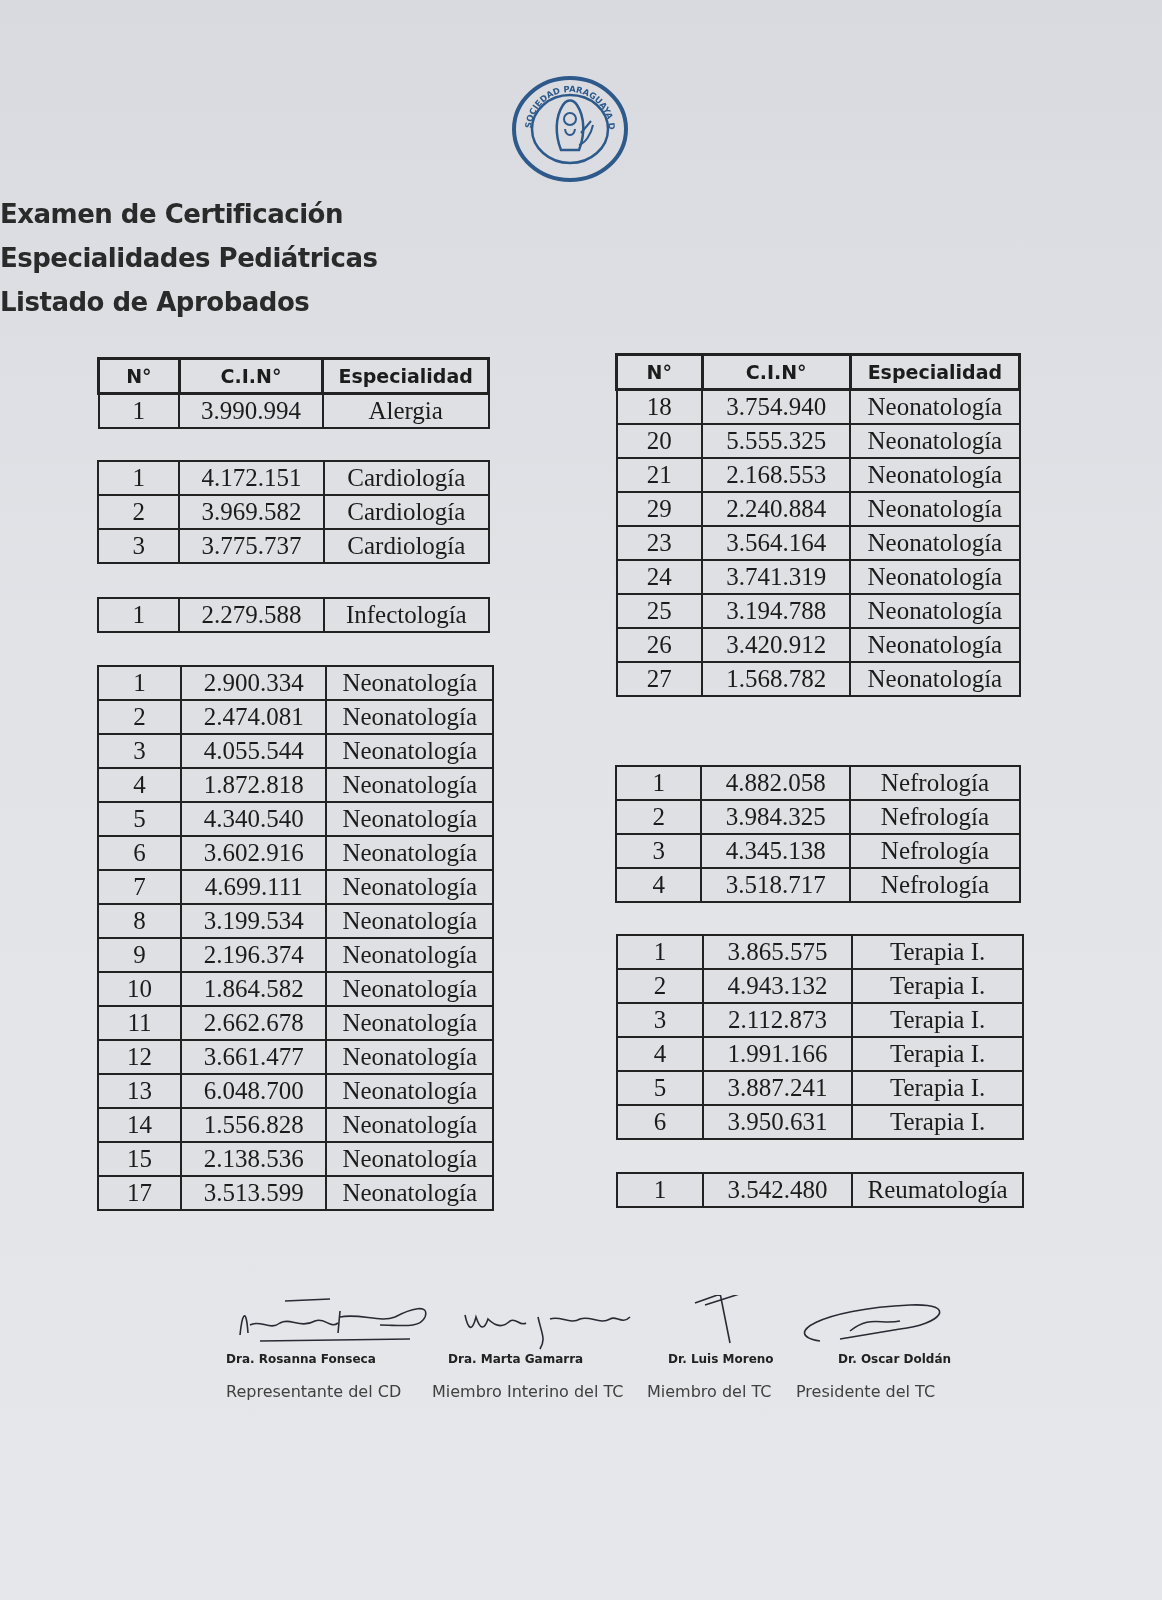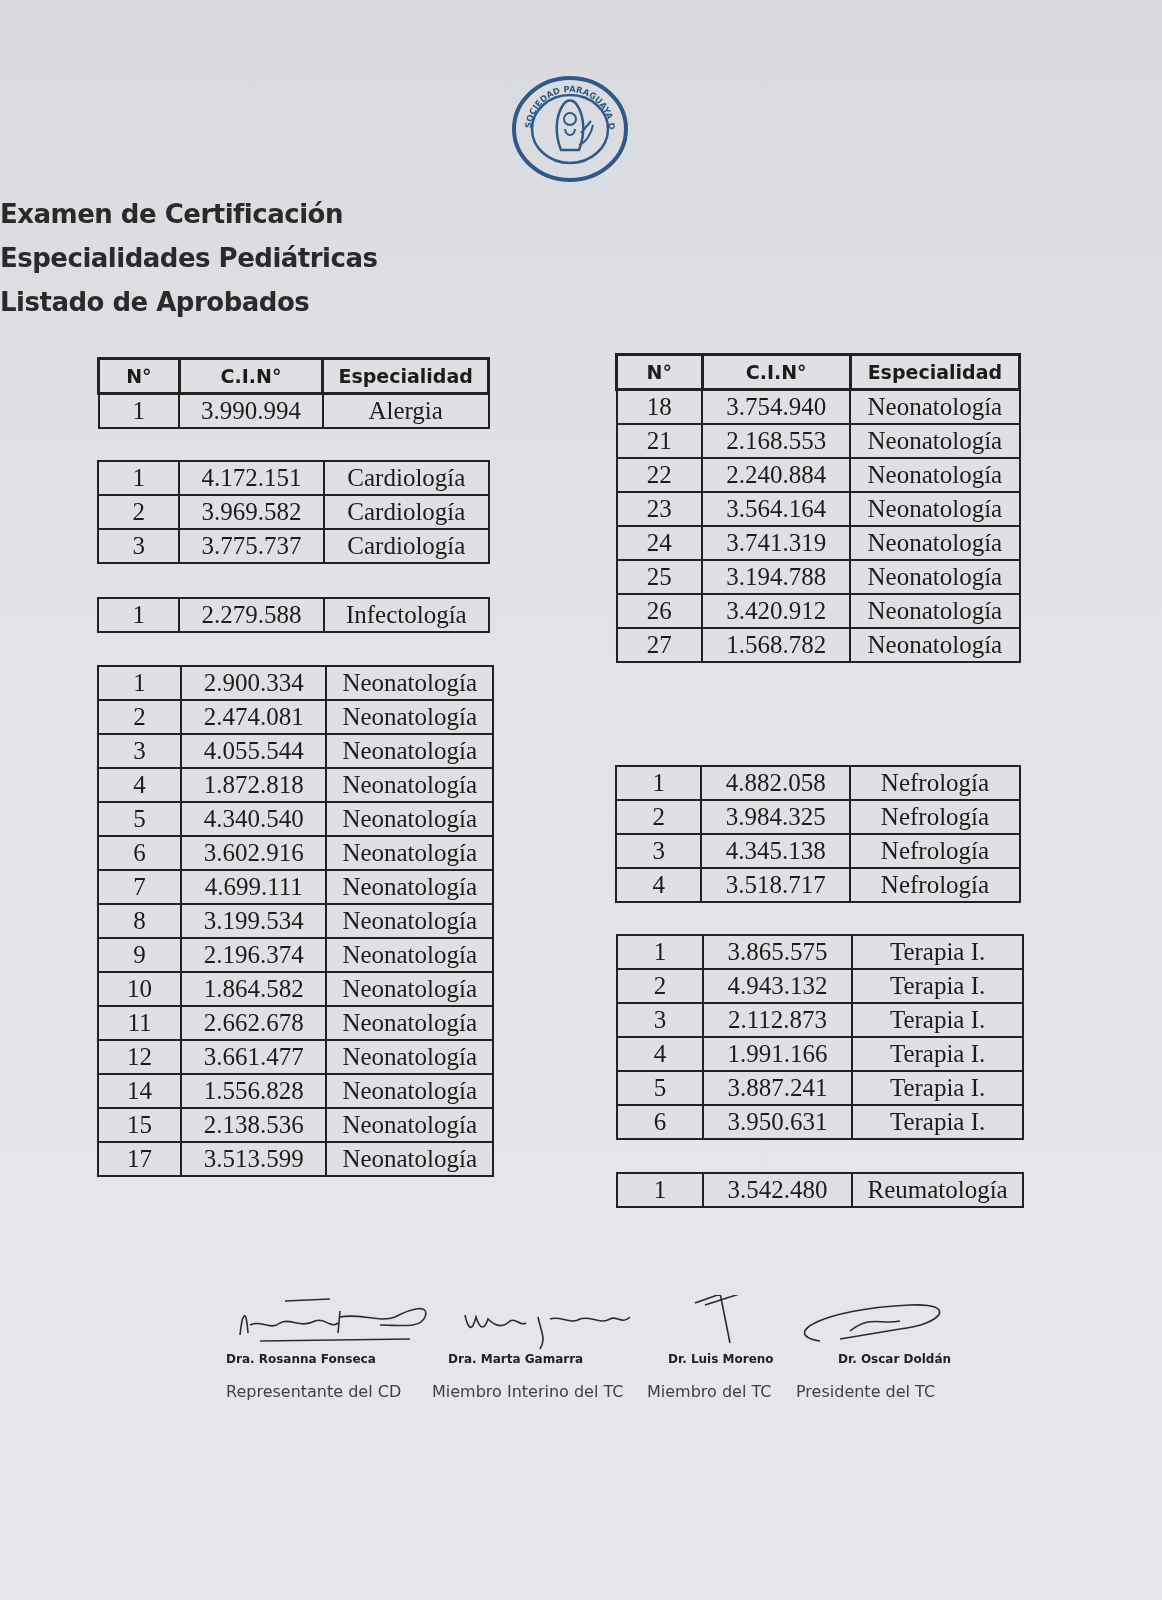--- a/index.html
+++ b/index.html
@@ -150,20 +150,25 @@
         <td class="c1">11</td>
         <td class="c2">2.662.678</td>
         <td class="c3">Neonatología</td>
       </tr>
   <tr>
         <td class="c1">12</td>
         <td class="c2">3.661.477</td>
         <td class="c3">Neonatología</td>
       </tr>
   <tr>
+        <td class="c1">13</td>
+        <td class="c2">6.048.700</td>
+        <td class="c3">Neonatología</td>
+      </tr>
+  <tr>
         <td class="c1">14</td>
         <td class="c2">1.556.828</td>
         <td class="c3">Neonatología</td>
       </tr>
   <tr>
         <td class="c1">15</td>
         <td class="c2">2.138.536</td>
         <td class="c3">Neonatología</td>
       </tr>
   <tr>
@@ -180,26 +185,31 @@
     <th class="c1">N°</th>
     <th class="c2">C.I.N°</th>
     <th class="c3">Especialidad</th>
   </tr>
   <tr>
         <td class="c1">18</td>
         <td class="c2">3.754.940</td>
         <td class="c3">Neonatología</td>
       </tr>
   <tr>
+        <td class="c1">20</td>
+        <td class="c2">5.555.325</td>
+        <td class="c3">Neonatología</td>
+      </tr>
+  <tr>
         <td class="c1">21</td>
         <td class="c2">2.168.553</td>
         <td class="c3">Neonatología</td>
       </tr>
   <tr>
-        <td class="c1">22</td>
+        <td class="c1">29</td>
         <td class="c2">2.240.884</td>
         <td class="c3">Neonatología</td>
       </tr>
   <tr>
         <td class="c1">23</td>
         <td class="c2">3.564.164</td>
         <td class="c3">Neonatología</td>
       </tr>
   <tr>
         <td class="c1">24</td>

